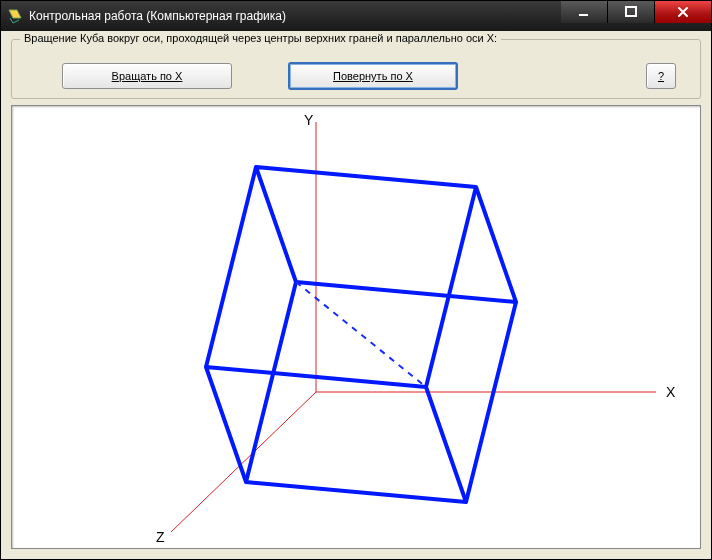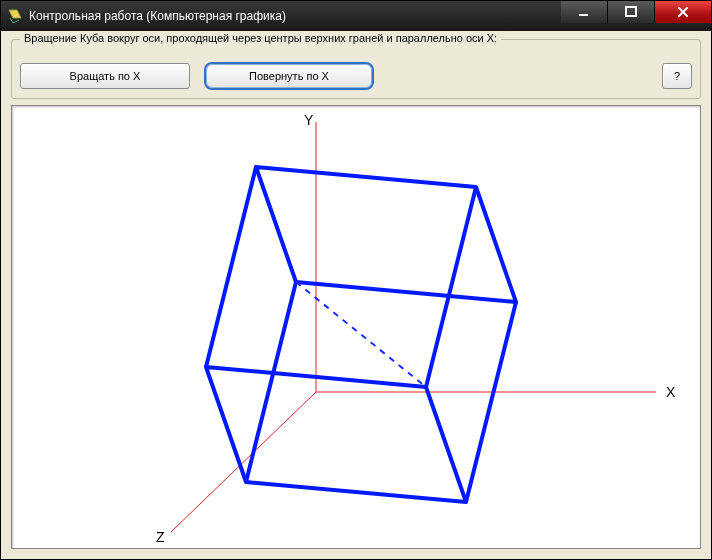--- a/index.html
+++ b/index.html
@@ -57,25 +57,26 @@
     flex:1;
     padding:8px 10px 10px 10px;
     display:flex;flex-direction:column;
     gap:6px;
     position:relative;
   }
   
   .groupbox{
     border:1px solid #bcb8a8;
     border-radius:3px;
-    padding:22px 8px 8px 8px;
+    padding:22px 24px 8px 8px;
     position:relative;
     display:flex;
     gap:14px;
     align-items:center;
+    text-decoration:underline;
   }
   .groupbox .legend{
     position:absolute;
     top:-8px;left:8px;
     background:#ece9d8;
     padding:0 4px;
     font-size:11px;
     color:#000;
   }
   .btn{
@@ -86,30 +87,30 @@
     border-radius:3px;
     cursor:default;
     padding:0 10px;
     box-shadow:1px 1px 0 #fff inset;
   }
   .btn:disabled,.btn[data-disabled="true"]{
     color:#a0a0a0;
   }
   .btn.focused{
     border:2px solid #3670bd;
-    border-radius:8px;
+    border-radius:3px;
     box-shadow:0 0 0 1px #88b3e6 inset;
     height:28px;
   }
   .btn.help{
     width:30px;
     flex:0 0 30px;
     margin-left:auto;
   }
-  .btn.wide{width:170px;}
+  .btn.wide{width:170px;margin-left:42px;}
   
   .viewport{
     flex:1;
     border:1px solid #888;
     background:#fff;
     box-shadow:inset 1px 1px 2px rgba(0,0,0,.25);
     display:flex;align-items:center;justify-content:center;
     overflow:hidden;
   }
   .viewport svg{display:block;}

